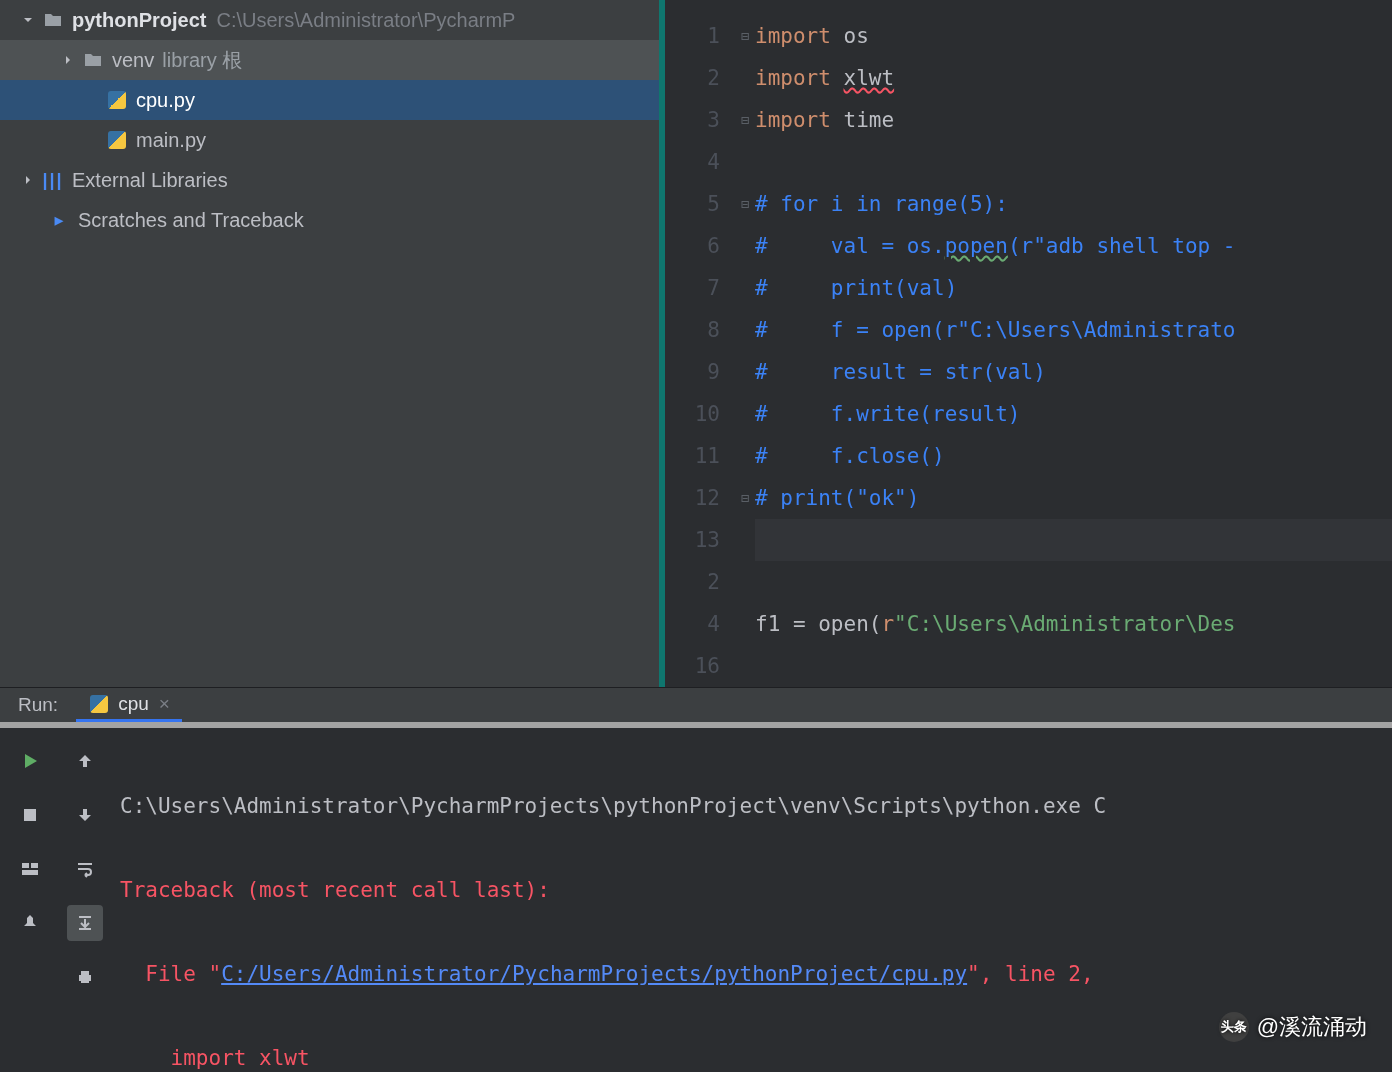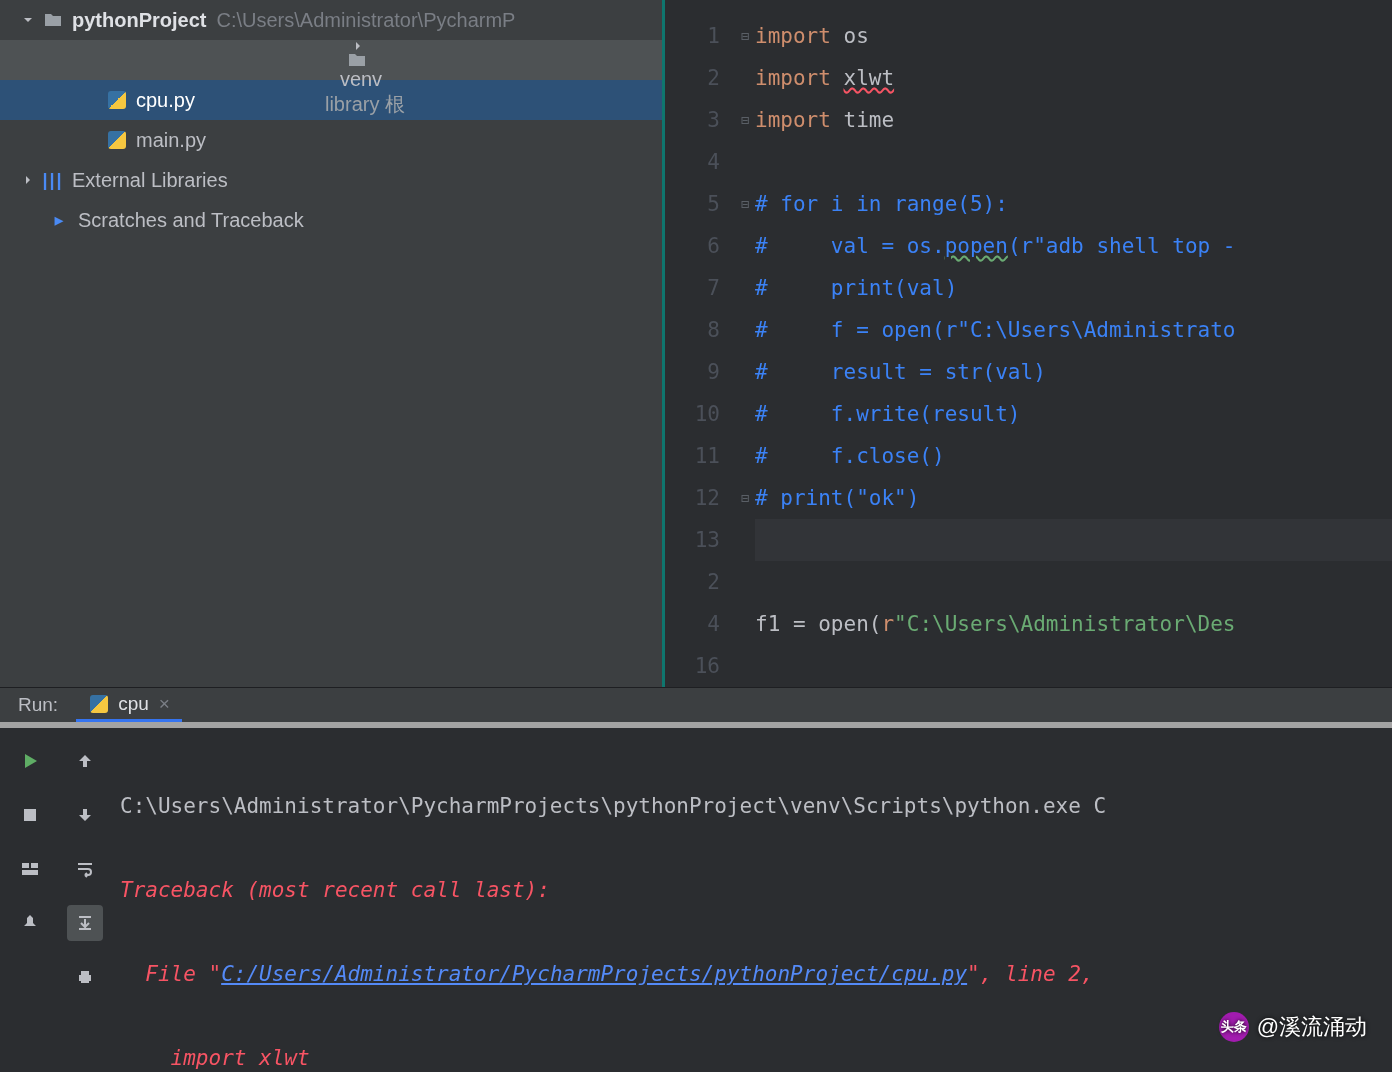--- a/index.html
+++ b/index.html
@@ -13,35 +13,35 @@
   display: flex;
   flex-direction: column;
 }
 .top-area {
   display: flex;
   height: 700px;
 }
 .project-tree {
   width: 665px;
   background: #3c3f41;
-  border-right: 3px solid #0f766e;
+  border-right: 6px solid #0f766e;
   overflow: hidden;
 }
 .tree-item {
   display: flex;
   align-items: center;
   height: 40px;
   font-size: 20px;
   cursor: pointer;
   white-space: nowrap;
 }
 .tree-item.root { padding-left: 20px; font-weight: 600; }
 .tree-item.root .proj-name { color: #dfe1e5; }
 .tree-item.root .proj-path { color: #7a7e85; font-weight: 400; margin-left: 10px; }
-.tree-item.level1 { padding-left: 60px; flex-direction: column; }
+.tree-item.level1 { padding-left: 60px; }
 .tree-item.level2 { padding-left: 106px; }
 .tree-item.selected { background: #2d5177; color: #fff; }
 .tree-item.venv { background: #4e5254; }
 .tree-item .lib-text { color: #9aa0a6; margin-left: 8px; }
 .tree-item.ext { padding-left: 20px; }
 .chevron {
   width: 16px; height: 16px;
   margin-right: 6px;
   display: inline-flex; align-items: center; justify-content: center;
 }
@@ -165,33 +165,33 @@
 .console {
   flex: 1;
   font-family: "Consolas", monospace;
   font-size: 21px;
   line-height: 42px;
   padding: 15px 10px;
   white-space: pre;
   color: #bcbec4;
   overflow: hidden;
 }
-.console .err { color: #f75464; font-style: italic; }
+.console .err { color: #f75464; }
 .console .link { color: #548af7; text-decoration: underline; cursor: pointer; }
 .watermark {
   position: absolute;
   bottom: 30px; right: 25px;
   color: #fff;
   font-size: 22px;
   display: flex; align-items: center;
   text-shadow: 0 0 4px #000;
 }
 .watermark .logo {
   width: 30px; height: 30px;
-  background: #a21caf;
+  background: #404040;
   border-radius: 50%;
   margin-right: 8px;
   display: flex; align-items: center; justify-content: center;
   font-size: 13px; font-weight: bold;
 }
 </style>
 </head>
 <body>
 
 <div class="top-area">

